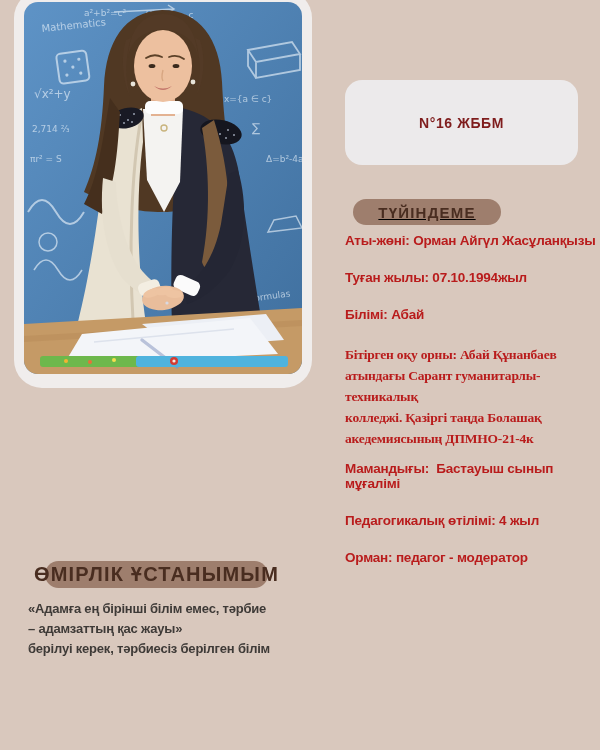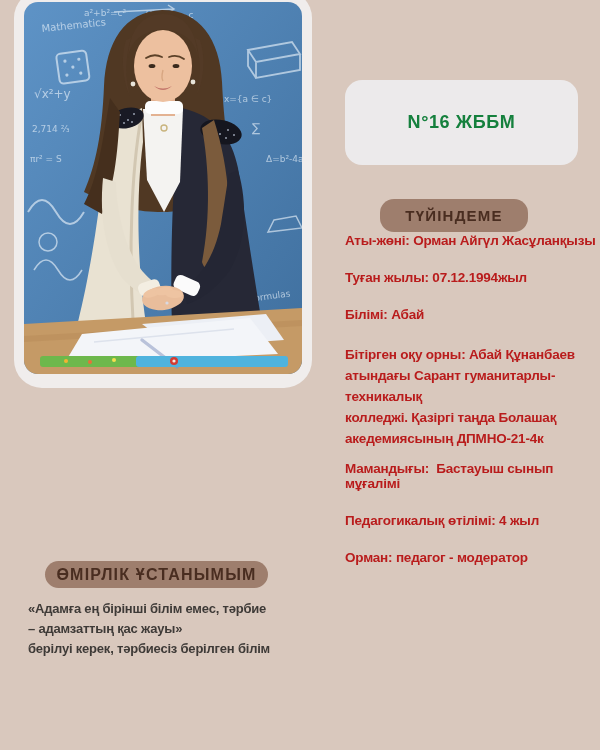--- a/index.html
+++ b/index.html
@@ -15,39 +15,39 @@
     padding:12px 10px 14px 10px;box-sizing:border-box;
   }
   .photo-card svg{display:block;width:278px;height:372px;border-radius:14px;}
   
   .school-badge{
     position:absolute;left:345px;top:80px;width:233px;height:85px;
     background:#eceaeb;border-radius:17px;
     display:flex;align-items:center;justify-content:center;
   }
   .school-badge span{
-    font-weight:bold;font-size:18px;letter-spacing:.6px;color:#15803d;
+    font-weight:bold;font-size:14px;letter-spacing:.6px;color:#7f1d1d;
   }
   
   .pill{
     position:absolute;background:#9e7e6d;border-radius:14px;
     display:flex;align-items:center;justify-content:center;
   }
   .pill span{
     font-weight:bold;color:#492d20;letter-spacing:1.2px;white-space:nowrap;
   }
-  .pill-resume{left:380px;top:199px;width:148px;height:33px;}
+  .pill-resume{left:353px;top:199px;width:148px;height:26px;text-decoration:underline;}
   .pill-resume span{font-size:15px;}
   .pill-motto{left:45px;top:561px;width:223px;height:27px;}
-  .pill-motto span{font-size:16px;}
+  .pill-motto span{font-size:20px;}
   
   .info{position:absolute;left:345px;top:233px;width:252px;}
   .field{margin-bottom:22px;color:#b91c1c;font-weight:bold;
          font-size:13.5px;letter-spacing:-0.2px;line-height:15px;}
-  .field.para{line-height:21px;margin-bottom:12px;}
+  .field.para{line-height:21px;margin-bottom:12px;font-family:Liberation Serif, serif;}
   .field span{display:block;white-space:pre-wrap;}
   
   .quote{position:absolute;left:28px;top:599px;width:290px;
          color:#3e3a37;font-weight:bold;font-size:13px;
          letter-spacing:-0.2px;line-height:20px;}
   .quote span{display:block;white-space:pre-wrap;}
 </style>
 </head>
 <body style="background: rgb(217, 200, 189);">
 
@@ -186,21 +186,21 @@
 
 <div class="pill pill-resume">
   <span>ТҮЙІНДЕМЕ</span>
 </div>
 
 <div class="info">
   <div class="field">
     <span>Аты-жөні: Орман Айгүл Жасұланқызы</span>
   </div>
   <div class="field">
-    <span>Туған жылы: 07.12.1994жыл</span>
+    <span>Туған жылы: 07.10.1994жыл</span>
   </div>
   <div class="field">
     <span>Білімі: Абай</span>
   </div>
   <div class="field para">
     <span>Бітірген оқу орны: Абай Құнанбаев</span>
     <span>атындағы Сарант гуманитарлы-техникалық</span>
     <span>колледжі. Қазіргі таңда Болашақ</span>
     <span>акедемиясының ДПМНО-21-4к</span>
   </div>

